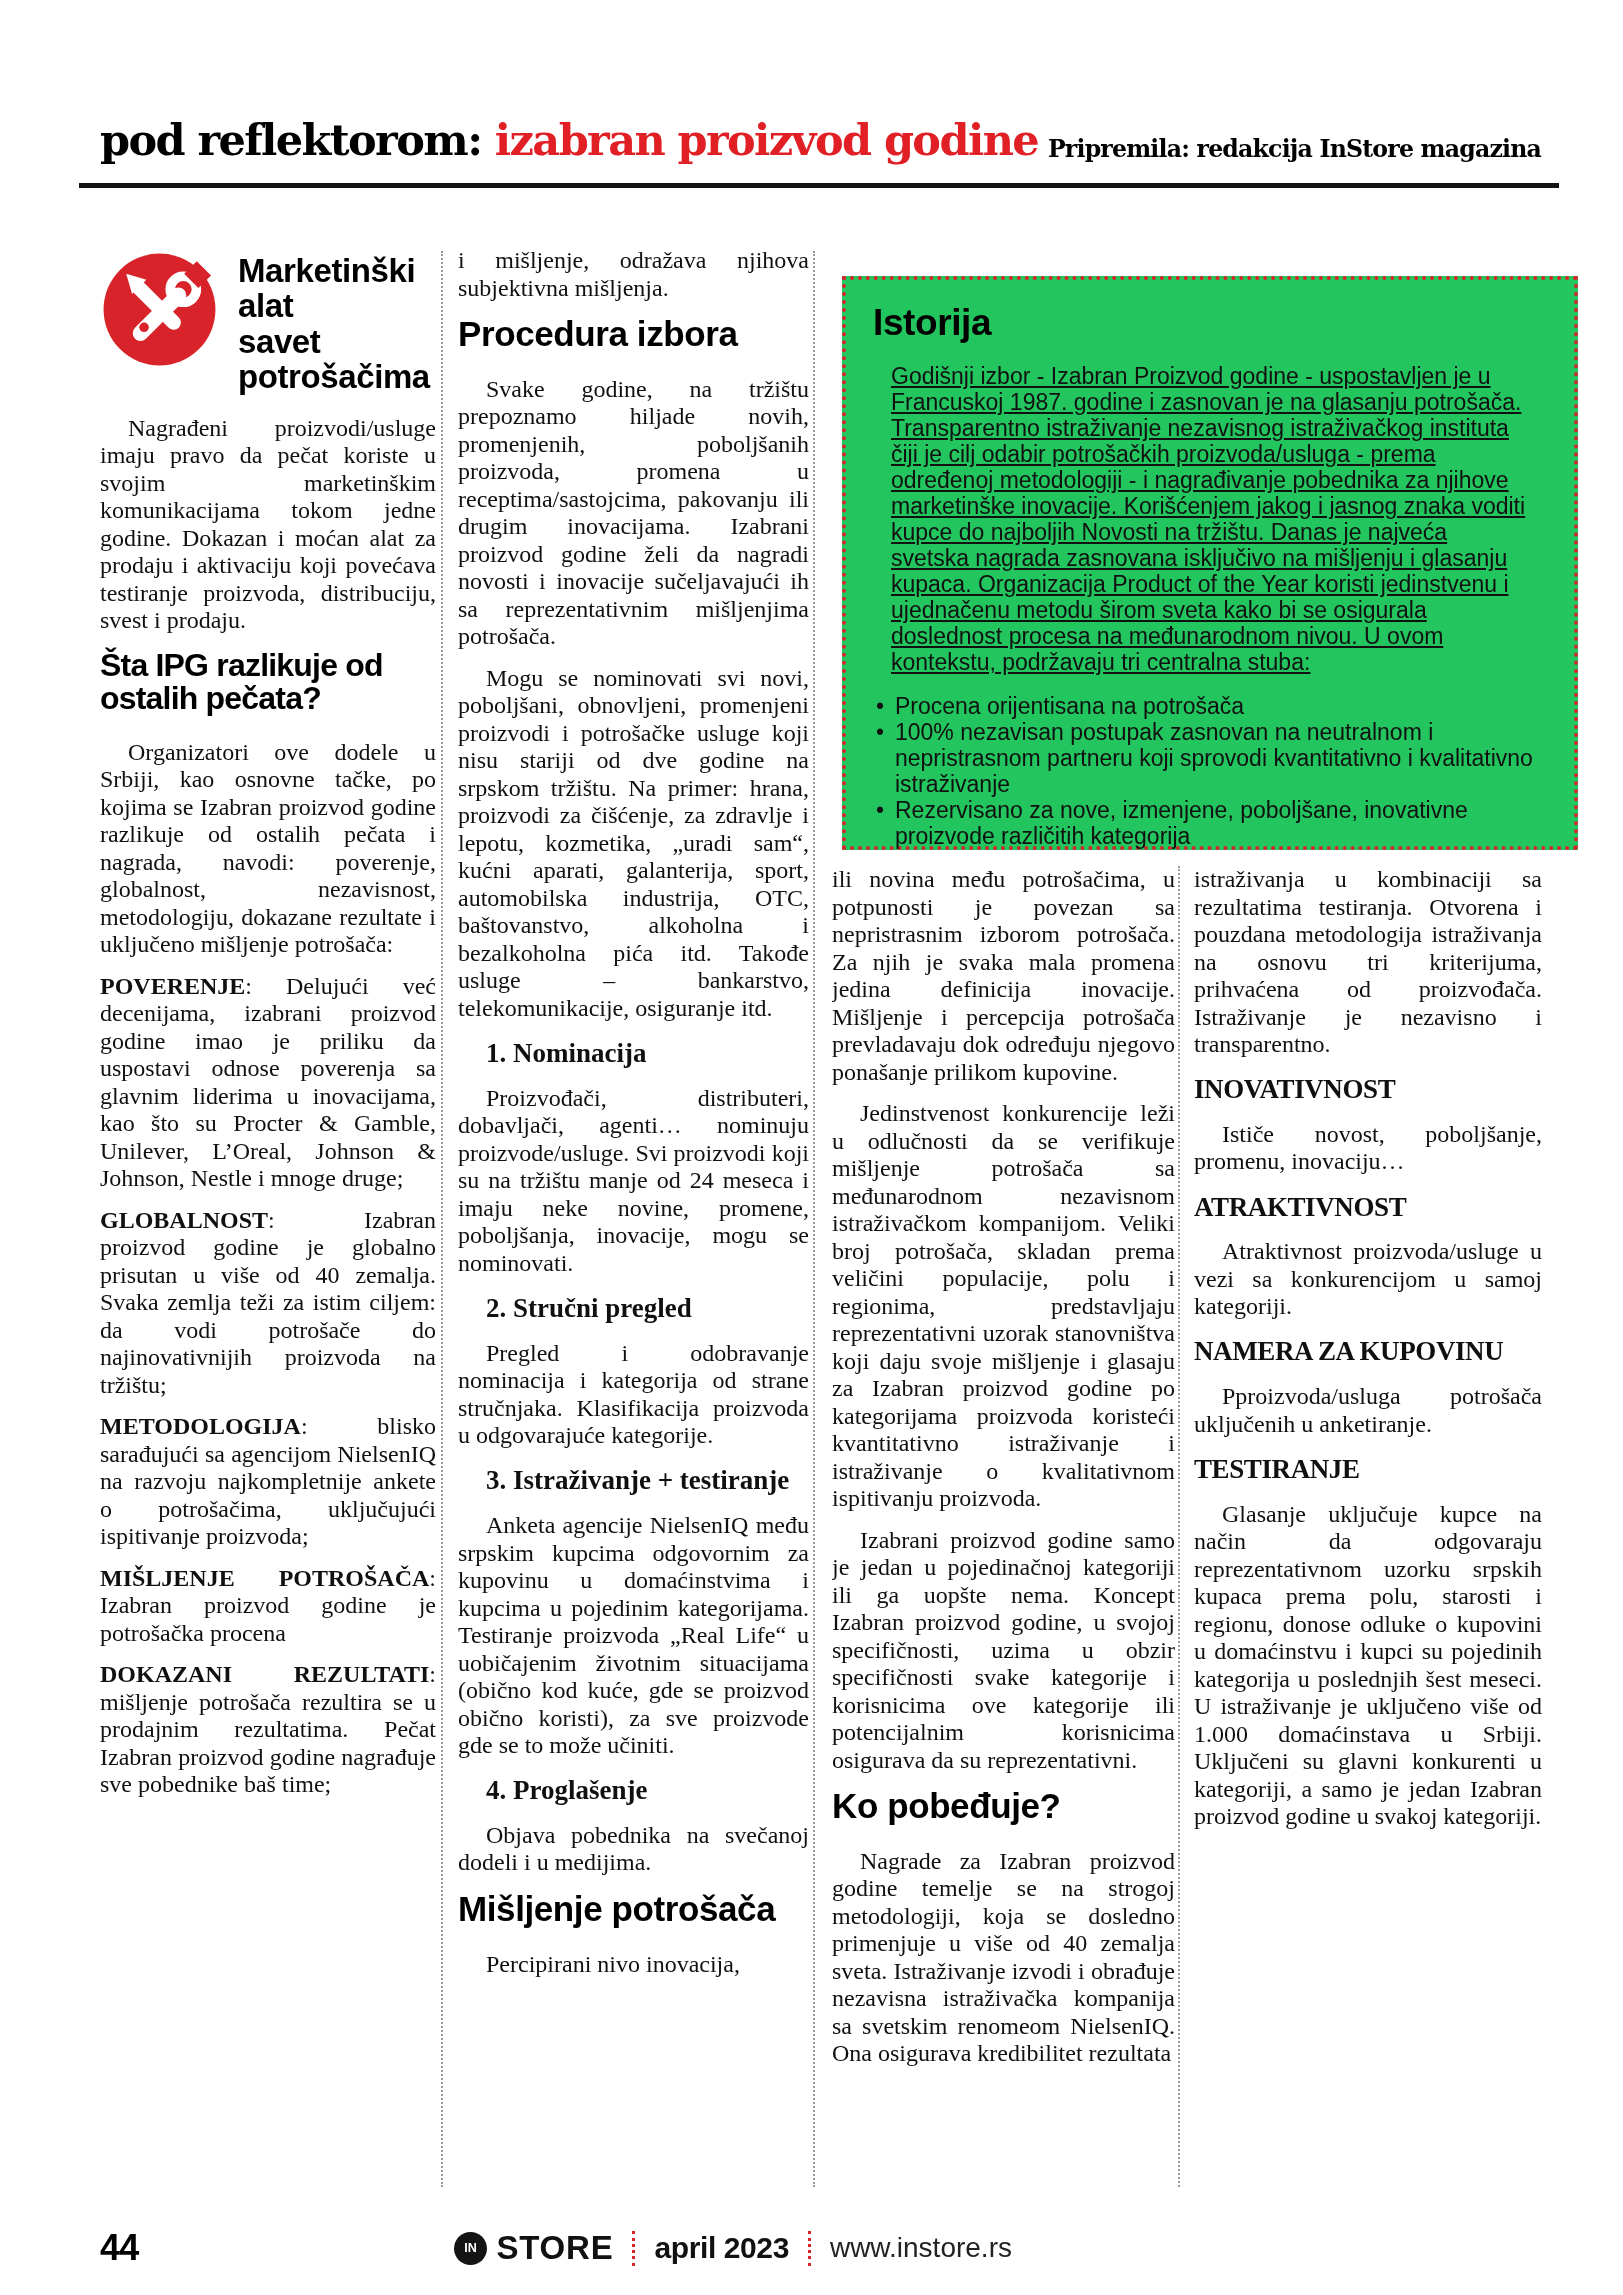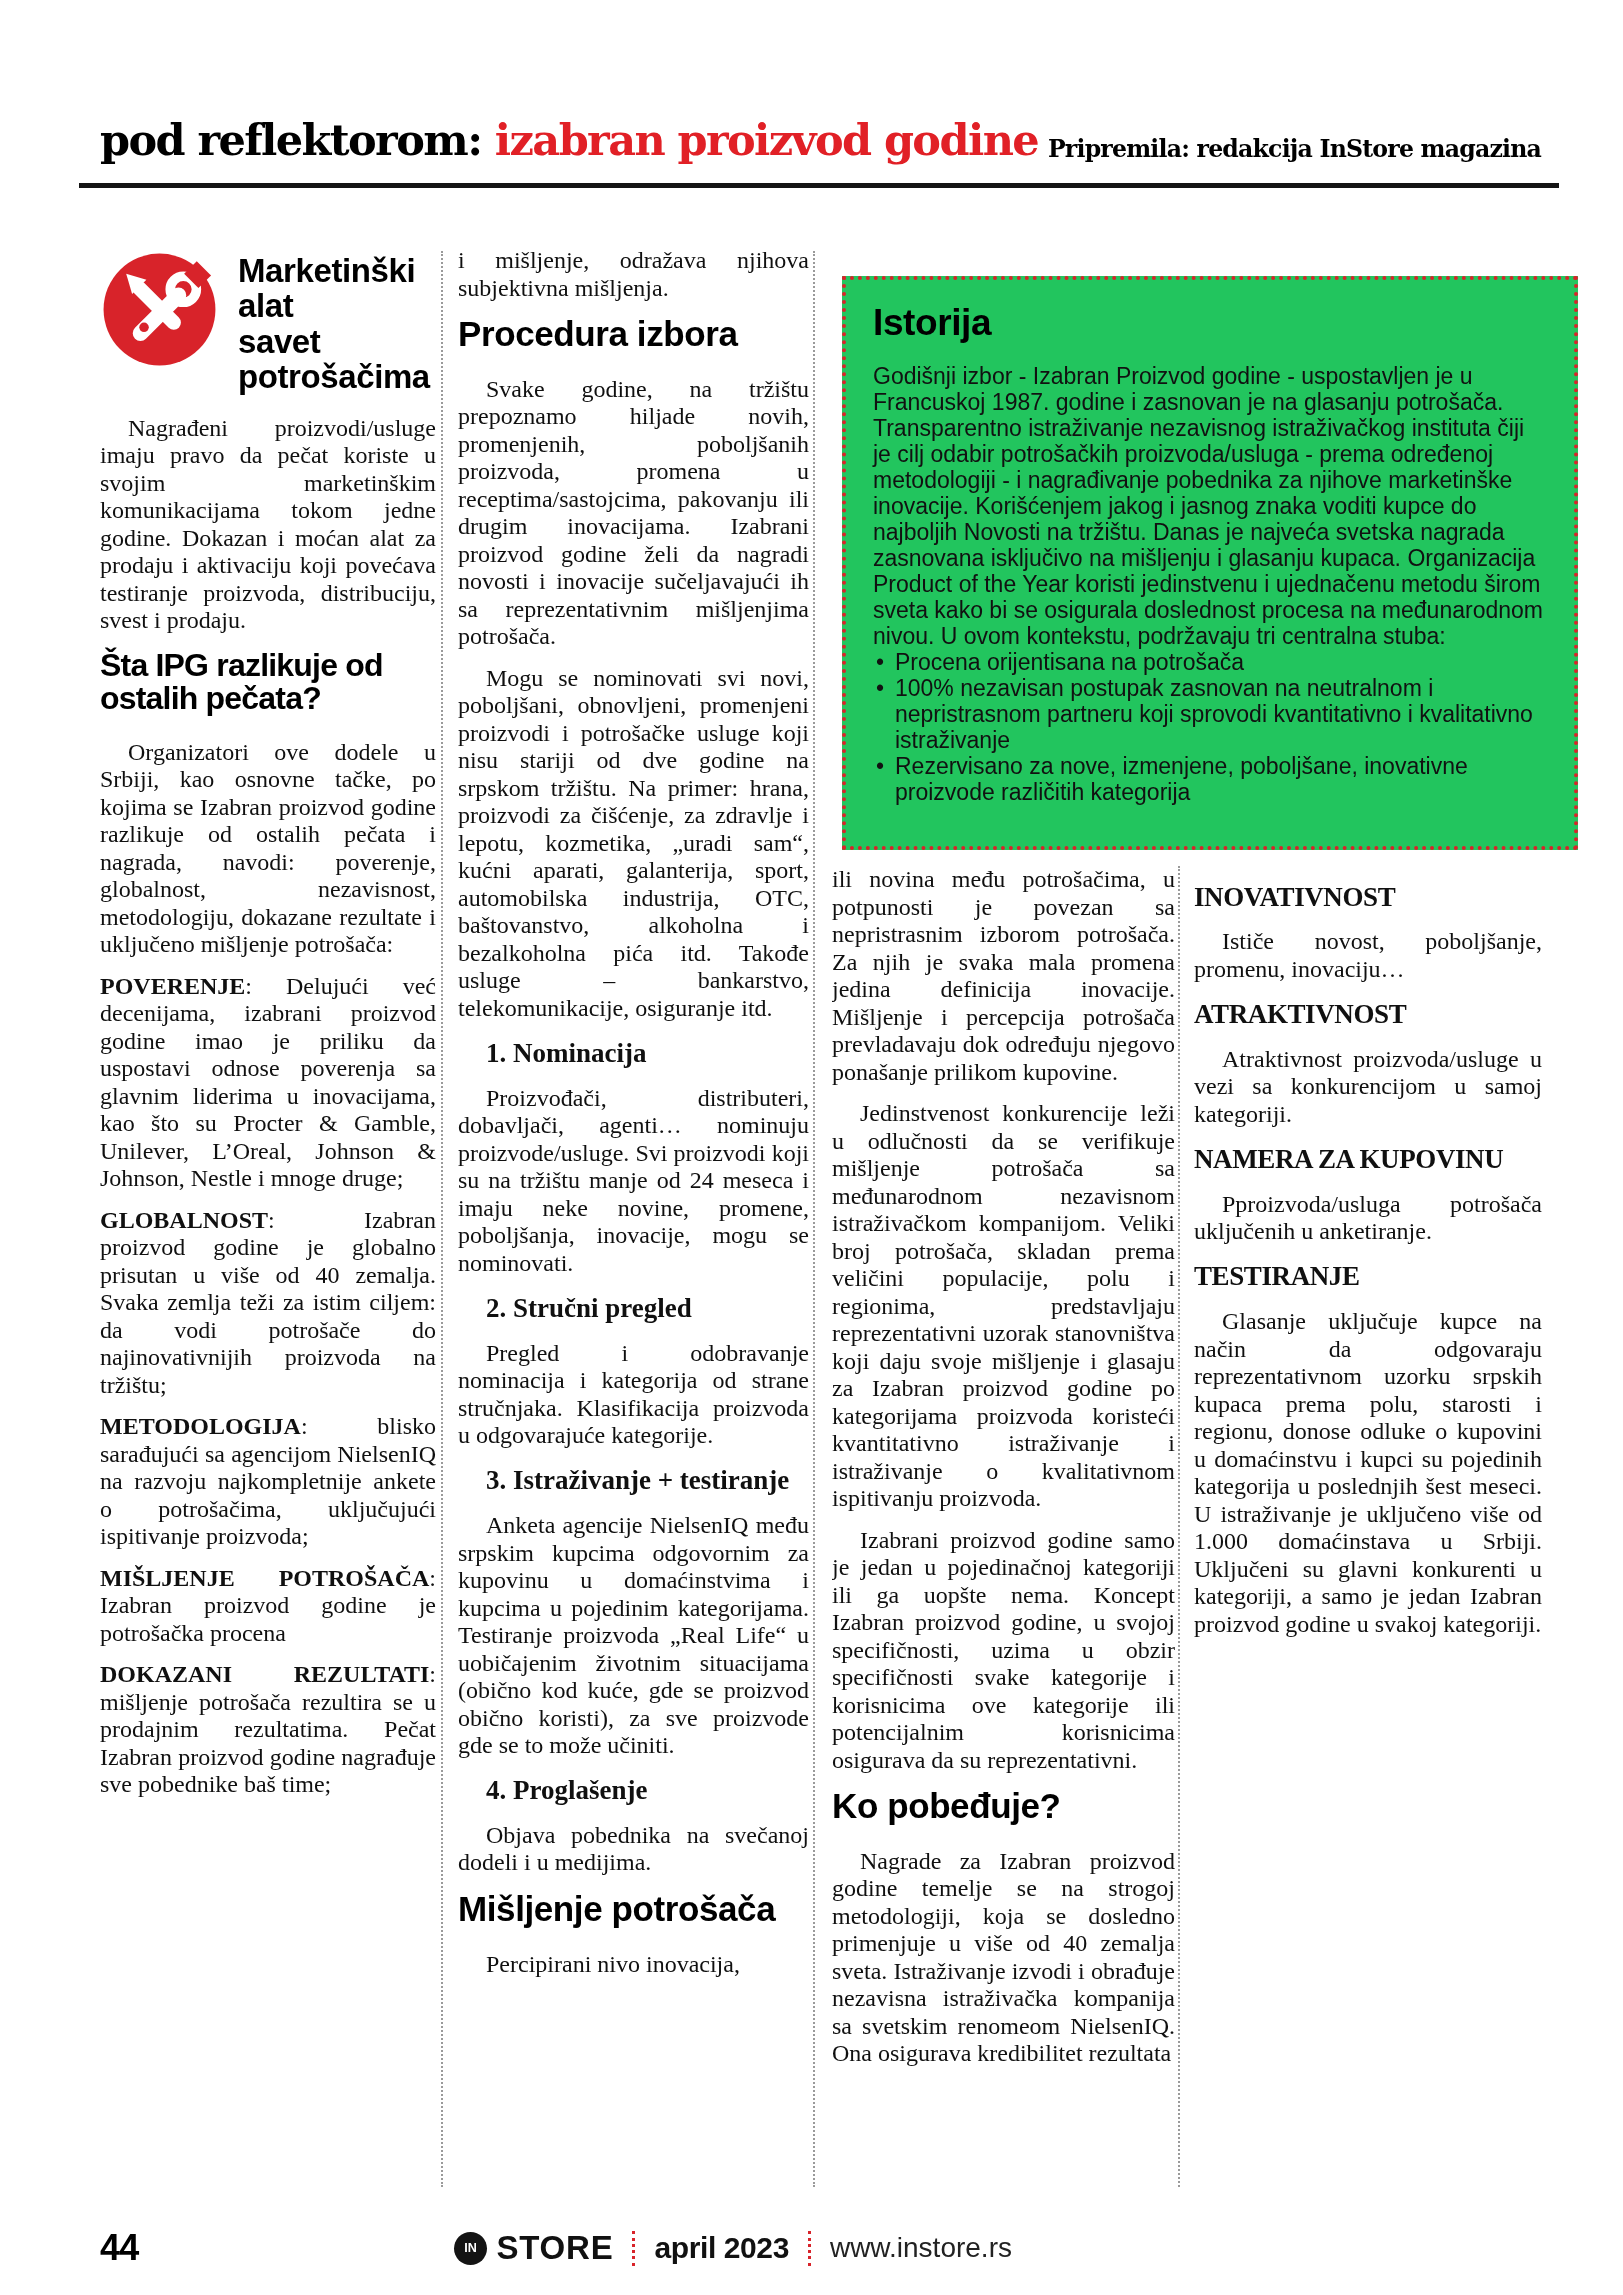--- a/index.html
+++ b/index.html
@@ -39,21 +39,21 @@
   h4.step{font-size:27px;font-weight:700;margin:15.7px 0 15.7px 0;text-indent:28px;
           font-family:"Liberation Serif", serif;}
   h4.cap{font-size:27px;font-weight:700;letter-spacing:-0.4px;margin:15.7px 0 15.7px 0;
          font-family:"Liberation Serif", serif;}
   
   .histbox{position:absolute;left:842px;top:276px;width:736px;height:574px;background:#22c55e;
            border:4.7px dotted #d8232a;box-sizing:border-box;padding:15.7px 27px;
            font-family:"Liberation Sans", sans-serif;color:#111;}
   .histbox h2{font-family:"Liberation Sans", sans-serif;font-weight:700;font-size:37px;
               letter-spacing:-0.4px;margin:6.3px 0 19px 0;color:#000;}
-  .histbox p{font-size:23px;line-height:26px;margin:0;}
+  .histbox p{font-size:23px;line-height:26px;margin:18px;text-decoration:underline;}
   .histbox ul{margin:0;padding:0;list-style:none;}
   .histbox li{font-size:23px;line-height:26px;position:relative;padding-left:22px;}
   .histbox li::before{content:"\2022";position:absolute;left:3.1px;}
   
   .pageno{position:absolute;left:100px;top:2227px;font-family:"Liberation Sans", sans-serif;
           font-weight:700;font-size:36px;letter-spacing:-0.8px;color:#000;}
   .footer{position:absolute;left:454px;top:2226px;display:flex;align-items:center;gap:19px;height:44px;}
   .logo{display:flex;align-items:center;gap:9.4px;font-family:"Liberation Sans", sans-serif;
         font-weight:700;font-size:33px;letter-spacing:0.8px;color:#111;}
   .logo .circ{width:33px;height:33px;border-radius:50%;background:#141414;color:#fff;
@@ -134,20 +134,21 @@
 
   <div class="col" id="col3">
     <p class="body">ili novina među potrošačima, u potpunosti je povezan sa nepristrasnim izborom potrošača. Za njih je svaka mala promena jedina definicija inovacije. Mišljenje i percepcija potrošača prevladavaju dok određuju njegovo ponašanje prilikom kupovine.</p>
     <p class="body ind">Jedinstvenost konkurencije leži u odlučnosti da se verifikuje mišljenje potrošača sa međunarodnom nezavisnom istraživačkom kompanijom. Veliki broj potrošača, skladan prema veličini populacije, polu i regionima, predstavljaju reprezentativni uzorak stanovništva koji daju svoje mišljenje i glasaju za Izabran proizvod godine po kategorijama proizvoda koristeći kvantitativno istraživanje i istraživanje o kvalitativnom ispitivanju proizvoda.</p>
     <p class="body ind">Izabrani proizvod godine samo je jedan u pojedinačnoj kategoriji ili ga uopšte nema. Koncept Izabran proizvod godine, u svojoj specifičnosti, uzima u obzir specifičnosti svake kategorije i korisnicima ove kategorije ili potencijalnim korisnicima osigurava da su reprezentativni.</p>
     <h2 class="sans">Ko pobeđuje?</h2>
     <p class="body ind">Nagrade za Izabran proizvod godine temelje se na strogoj metodologiji, koja se dosledno primenjuje u više od 40 zemalja sveta. Istraživanje izvodi i obrađuje nezavisna istraživačka kompanija sa svetskim renomeom NielsenIQ. Ona osigurava kredibilitet rezultata</p>
   </div>
 
   <div class="col" id="col4">
+    <p class="body">istraživanja u kombinaciji sa rezultatima testiranja. Otvorena i pouzdana metodologija istraživanja na osnovu tri kriterijuma, prihvaćena od proizvođača. Istraživanje je nezavisno i transparentno.</p>
     <h4 class="cap">INOVATIVNOST</h4>
     <p class="body ind">Ističe novost, poboljšanje, promenu, inovaciju…</p>
     <h4 class="cap">ATRAKTIVNOST</h4>
     <p class="body ind">Atraktivnost proizvoda/usluge u vezi sa konkurencijom u samoj kategoriji.</p>
     <h4 class="cap">NAMERA ZA KUPOVINU</h4>
     <p class="body ind">Pproizvoda/usluga potrošača uključenih u anketiranje.</p>
     <h4 class="cap">TESTIRANJE</h4>
     <p class="body ind">Glasanje uključuje kupce na način da odgovaraju reprezentativnom uzorku srpskih kupaca prema polu, starosti i regionu, donose odluke o kupovini u domaćinstvu i kupci su pojedinih kategorija u poslednjih šest meseci. U istraživanje je uključeno više od 1.000 domaćinstava u Srbiji. Uključeni su glavni konkurenti u kategoriji, a samo je jedan Izabran proizvod godine u svakoj kategoriji.</p>
   </div>
 

